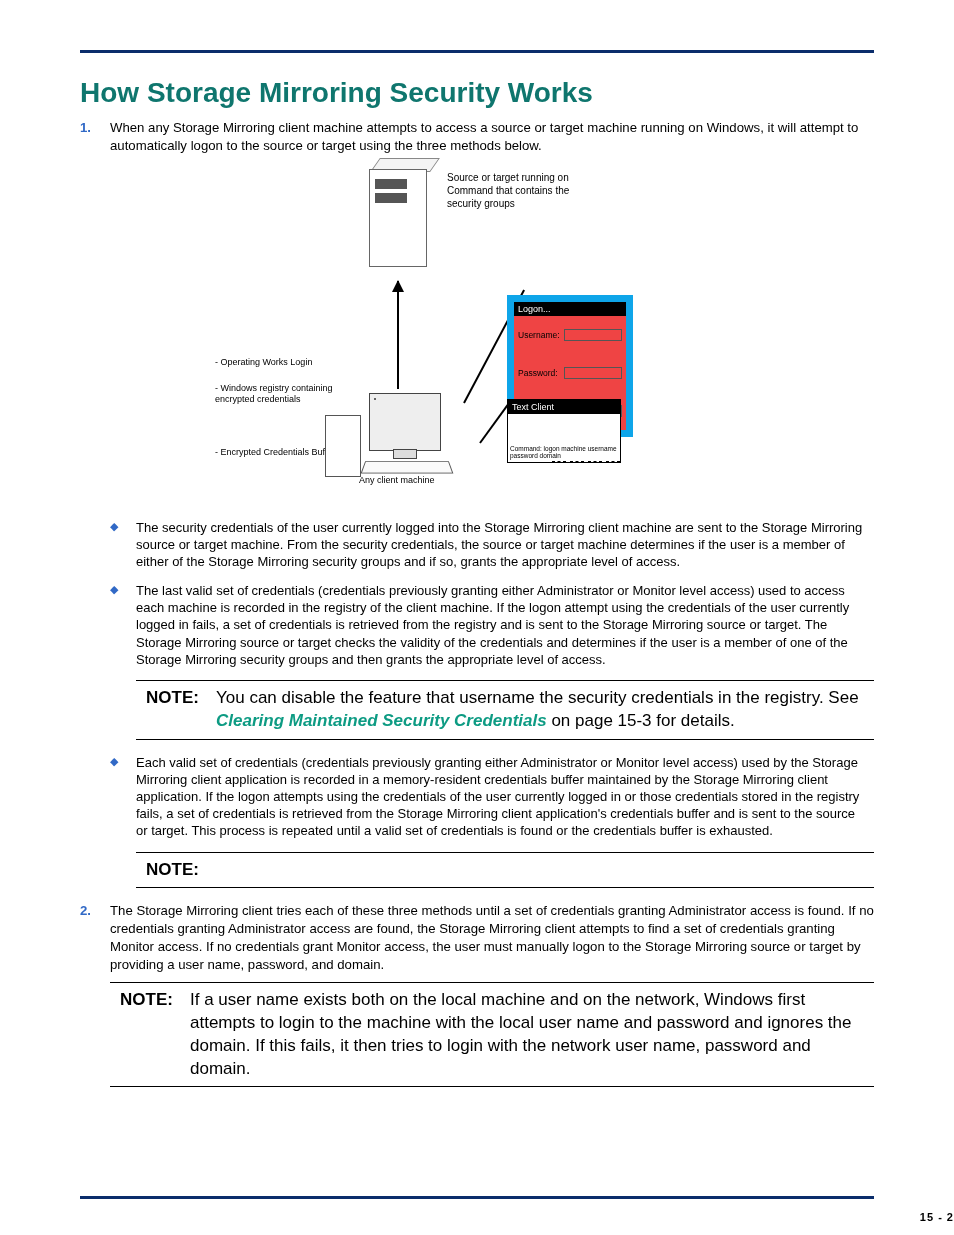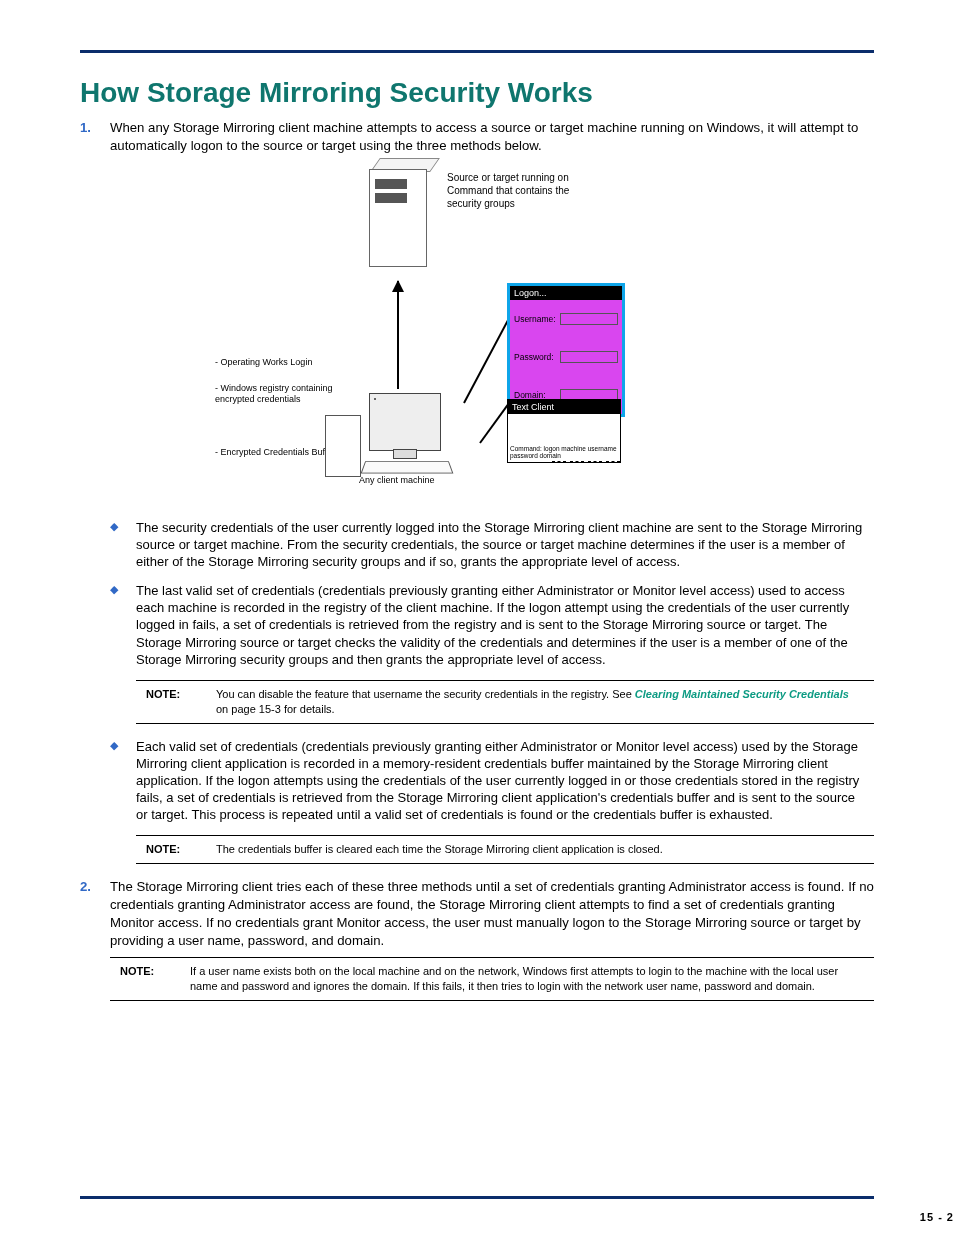--- a/index.html
+++ b/index.html
@@ -6,21 +6,21 @@
 .page{width:954px;height:1235px;margin:0 auto;position:relative;box-sizing:border-box;padding:40px 80px 0 80px}
 .hr-top{border-top:3px solid #0a2d6b;margin-top:10px;margin-bottom:24px}
 .hr-bot{border-top:3px solid #0a2d6b;position:absolute;left:80px;right:80px;bottom:36px}
 h1{color:#0f766e;font-weight:700;font-size:28px;margin:0 0 10px 0;font-family:Verdana,Geneva,sans-serif}
 .ol{margin:0;padding:0;list-style:none}
 .oli{position:relative;padding-left:30px;margin-bottom:8px;font-size:13.2px;line-height:1.35;font-family:Verdana,Geneva,sans-serif}
 .oli .num{position:absolute;left:0;top:0;color:#3169c6;font-weight:700}
 .bullets{list-style:none;margin:12px 6px 0 30px;padding:0}
 .bullets>li{position:relative;padding-left:26px;font-size:13px;line-height:1.32;margin-bottom:12px;font-family:Verdana,Geneva,sans-serif}
 .bullets>li::before{content:"◆";position:absolute;left:0;top:0;color:#3169c6;font-size:11px}
-.note-box{margin:8px 0 14px 56px;font-size:11px;font-family:Verdana,Geneva,sans-serif}
+.note-box{margin:8px 0 14px 56px;font-size:17px;font-family:Verdana,Geneva,sans-serif}
 .note-box.wide{margin-left:30px}
 .note-box .line{border-top:1px solid #000}
 .note-box .body{display:flex;padding:6px 10px;line-height:1.35}
 .note-box .label{font-weight:700;flex:0 0 70px}
 .note-box .txt{flex:1}
 .note-link{color:#0d9b83;font-weight:700;font-style:italic}
 .diagram{position:relative;width:540px;height:340px;margin:10px auto 14px auto;font-family:Arial,Helvetica,sans-serif}
 .dg-label{position:absolute;font-size:10px;line-height:1.3}
 .dg-small{font-size:9px}
 .server{position:absolute;left:162px;top:4px;width:58px;height:98px}
@@ -31,21 +31,21 @@
 .pc{position:absolute;left:162px;top:228px}
 .pc .tower{position:absolute;left:-44px;top:22px;width:34px;height:60px;border:1px solid #555;background:#fff}
 .pc .monitor{position:absolute;left:0;top:0;width:70px;height:56px;border:1px solid #444;background:#eee}
 .pc .screen{position:absolute;left:5px;top:5px;right:5px;bottom:10px;background:#fff;border:1px solid #666}
 .pc .stand{position:absolute;left:24px;top:56px;width:22px;height:8px;border:1px solid #444;background:#ddd}
 .pc .kbd{position:absolute;left:-6px;top:66px;width:86px;height:14px;border:1px solid #555;background:#fafafa;transform:perspective(100px) rotateX(40deg)}
 .arrow{position:absolute;background:#000}
 .arrow.v{width:2px}
 .arrow .head-up{position:absolute;left:-5px;top:-1px;width:0;height:0;border-left:6px solid transparent;border-right:6px solid transparent;border-bottom:12px solid #000}
 .diag-line{position:absolute;width:2px;background:#000;transform-origin:bottom center}
-.login-box{position:absolute;left:300px;top:118px;width:112px;border:3px solid #0ea5e9;background:#d946ef}
+.login-box{position:absolute;left:300px;top:130px;width:112px;border:7px solid #0ea5e9;background:#ef4444}
 .login-box .ttl{background:#000;color:#fff;font-size:9px;padding:2px 4px}
 .login-box .row{display:flex;align-items:center;font-size:8.5px;padding:13px 4px}
 .login-box .row span{flex:0 0 46px}
 .login-box .row .fld{flex:1;height:10px;border:1px solid #555}
 .client-box{position:absolute;left:300px;top:234px;width:112px;border:1px solid #000;background:#fff}
 .client-box .ttl{background:#000000;color:#fff;font-size:9px;padding:2px 4px}
 .client-box .term{height:48px;position:relative}
 .client-box .cmd{position:absolute;left:2px;right:2px;bottom:2px;font-size:6.5px;line-height:1.1}
 .client-box .dash{border-top:1px dashed #000;position:absolute;left:4px;bottom:0}
 .footer-num{position:absolute;left:0;right:0;bottom:12px;text-align:right;font-size:11px;font-weight:700;font-family:Verdana,sans-serif;letter-spacing:1px}
@@ -138,21 +138,20 @@
   </div>
 
   <ul class="bullets">
     <li>Each valid set of credentials (credentials previously granting either Administrator or Monitor level access) used by the Storage Mirroring client application is recorded in a memory-resident credentials buffer maintained by the Storage Mirroring client application. If the logon attempts using the credentials of the user currently logged in or those credentials stored in the registry fails, a set of credentials is retrieved from the Storage Mirroring client application's credentials buffer and is sent to the source or target.  This process is repeated until a valid set of credentials is found or the credentials buffer is exhausted.</li>
   </ul>
 
   <div class="note-box">
     <div class="line"></div>
     <div class="body">
       <div class="label">NOTE:</div>
-      <div class="txt">The credentials buffer is cleared each time the Storage Mirroring client application is closed.</div>
     </div>
     <div class="line"></div>
   </div>
 
   <ol class="ol">
     <li class="oli">
       <span class="num">2.</span>
       <span>The Storage Mirroring client tries each of these three methods until a set of credentials granting Administrator access is found. If no credentials granting Administrator access are found, the Storage Mirroring client attempts to find a set of credentials granting Monitor access.  If no credentials grant Monitor access, the user must manually logon to the Storage Mirroring source or target by providing a user name, password, and domain.</span>
     </li>
   </ol>

